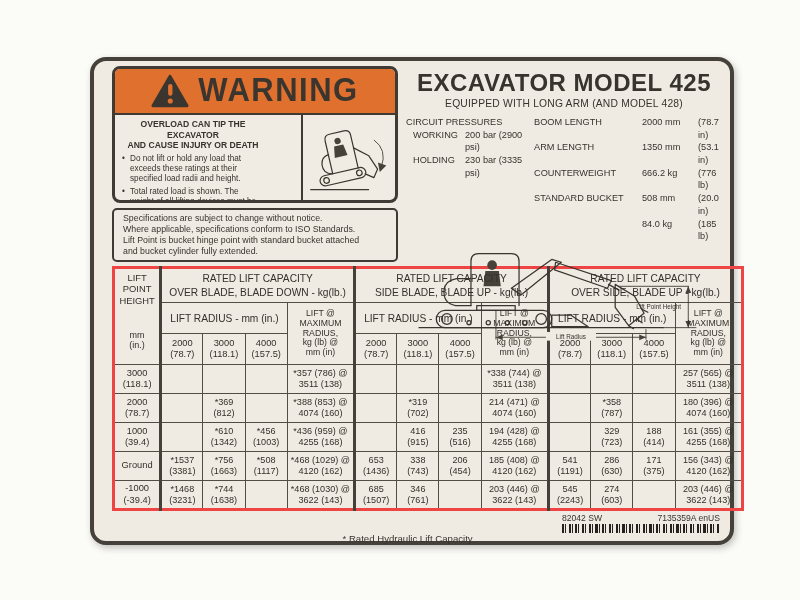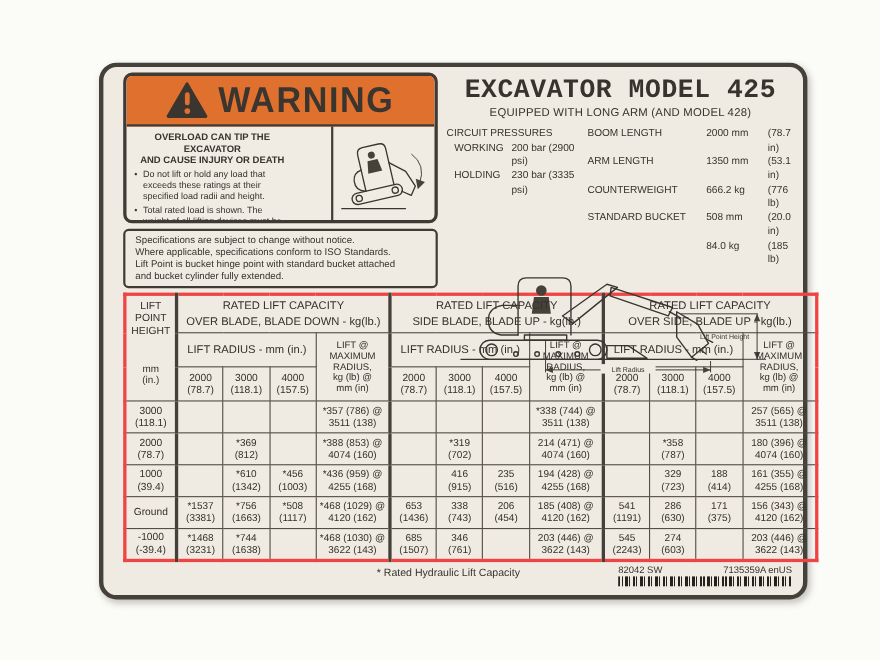--- a/index.html
+++ b/index.html
@@ -18,21 +18,21 @@
   .warnbody{flex:1;display:flex;min-height:0;gap:32px;}
   .warntext{flex:1;padding:3px 5px 2px 7px;}
   .warnhead{font-size:8.6px;font-weight:bold;text-align:center;line-height:1.25;white-space:pre-line;margin:1px 0 3px 0;}
   .bullet{display:flex;font-size:8.2px;line-height:1.22;margin-bottom:3px;}
   .bullet .dot{flex:none;width:8px;}
   .warnillus{width:92px;flex:none;border-left:2px solid #3f3b34;display:flex;align-items:center;justify-content:center;}
   .isobox{flex:1;border:2px solid #3f3b34;border-radius:5px;padding:3px 9px;
     font-size:8.8px;line-height:1.26;box-sizing:border-box;}
   
   .rightcol{flex:1;padding:0 2px 0 8px;min-width:0;}
-  .title{font-size:24px;font-weight:bold;text-align:center;letter-spacing:.5px;margin-top:3px;font-family:Liberation Mono, monospace;}
+  .title{font-size:24px;font-weight:bold;text-align:center;letter-spacing:.5px;margin-top:3px;}
   .subtitle{font-size:10.3px;font-weight:normal;text-align:center;margin-top:1px;letter-spacing:.2px;}
   .inforow{display:flex;margin-top:7px;font-size:9.2px;line-height:1.38;}
   .circuit{width:128px;flex:none;}
   .circuit .cline{display:flex;padding-left:7px;}
   .circuit .cl{width:52px;flex:none;}
   .specs{flex:1;}
   .specrow{display:grid;grid-template-columns:108px 56px auto;}
   .diag{margin-top:1px;}
   
   table{border-collapse:collapse;width:632px;table-layout:fixed;margin-top:4px;
@@ -47,21 +47,21 @@
   .corner .cu{margin-top:24px;font-size:9px;line-height:1.15;}
   tr.h1 th{height:33px;font-size:10.2px;line-height:1.3;}
   tr.h2 th{height:30px;font-size:10.2px;}
   tr.h2 th.max{font-size:8.7px;line-height:1.13;font-weight:normal;}
   tr.h3 th{height:30px;font-size:9.3px;line-height:1.2;}
   tbody tr{height:29px;}
   tbody th{font-size:9.3px;line-height:1.2;}
   tbody td{font-size:9.1px;line-height:1.2;}
   
   .footer{position:relative;height:24px;margin-top:2px;}
-  .footnote{position:absolute;left:50%;top:3px;transform:translateX(-58%);font-size:9.6px;}
+  .footnote{position:absolute;left:50%;top:20px;transform:translateX(-58%);font-size:9.6px;}
   .codes{position:absolute;right:4px;top:0;width:158px;}
   .codeline{display:flex;justify-content:space-between;font-size:8.6px;}
   .barcode{height:9px;margin-top:1px;
     background:repeating-linear-gradient(90deg,#26231e 0 2px,transparent 2px 3px,#26231e 3px 4px,transparent 4px 6.5px,#26231e 6.5px 9px,transparent 9px 10px,#26231e 10px 11px,transparent 11px 13.5px);}
   svg{display:block;}
   .lineart{stroke:#3a362f;fill:none;stroke-width:1.3;stroke-linecap:round;stroke-linejoin:round;}
   .thin{stroke-width:.9;}
   .darkfill{fill:#46423a;stroke:none;}
   .dimtext{font-size:6.6px;fill:#37332d;stroke:none;}
 </style>

